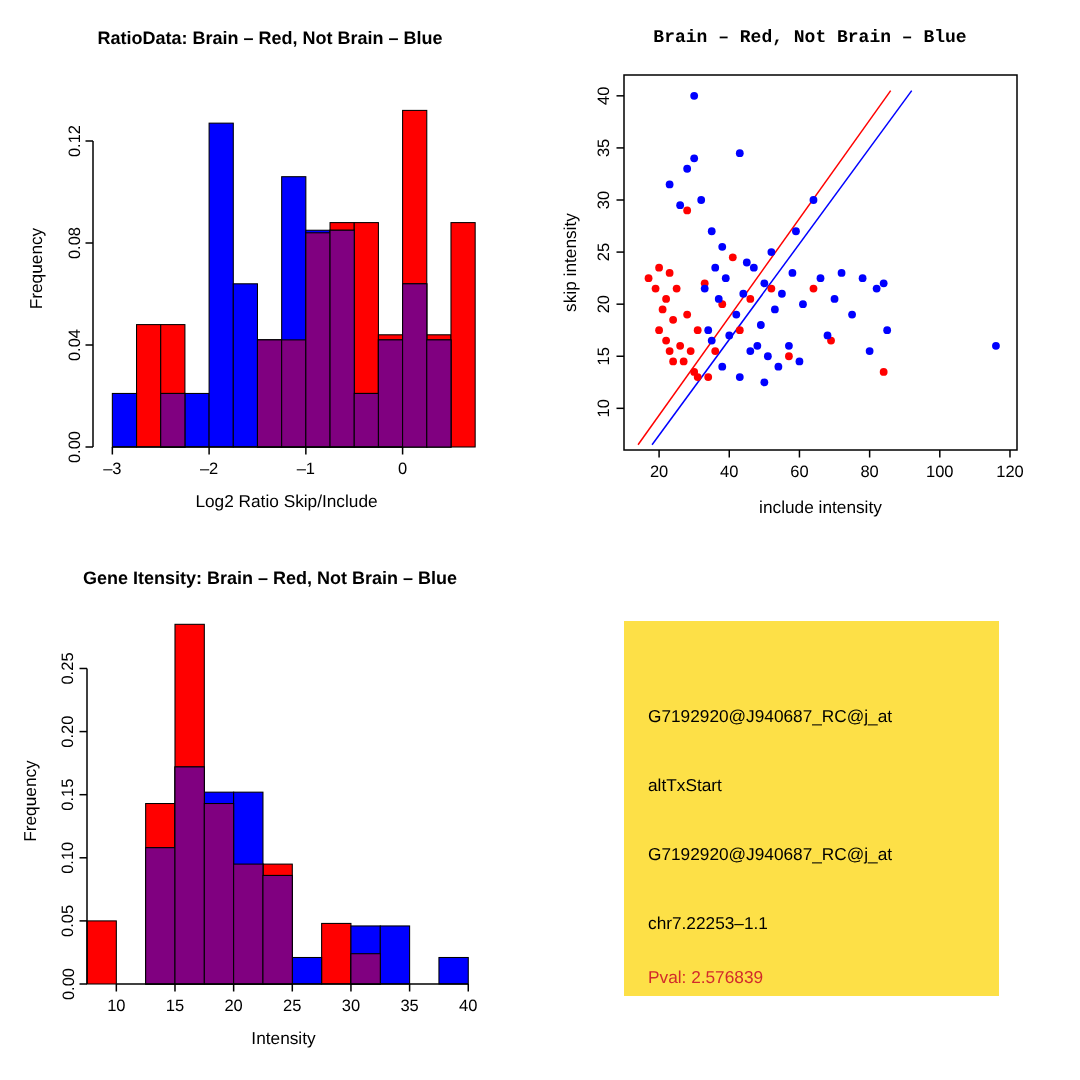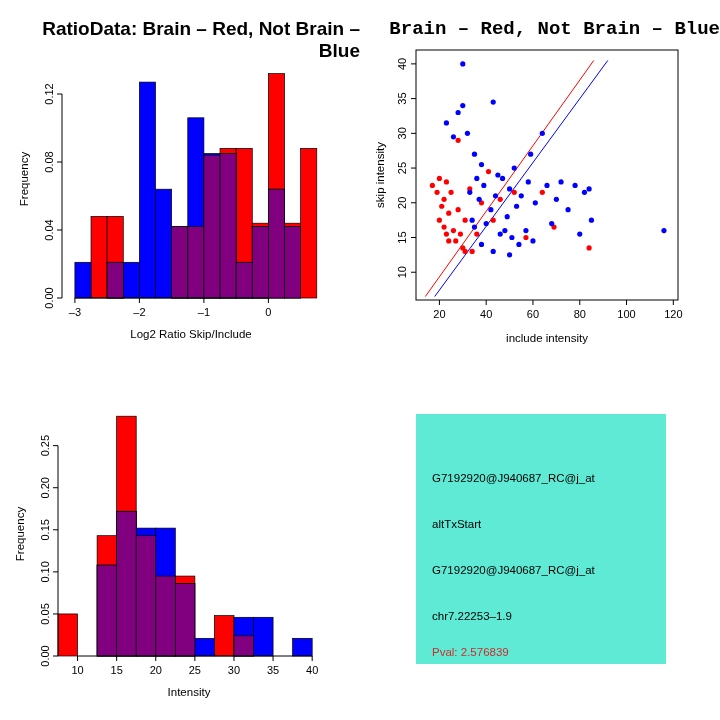--- a/index.html
+++ b/index.html
@@ -6,26 +6,26 @@
   body{
     width:720px;height:720px;
     background:#ffffff;
     font-family:"Liberation Sans", sans-serif;
     color:#000;
     position:relative;
     overflow:hidden;
   }
   .panel{position:absolute;}
   .title{
-    font-size:19px;font-weight:bold;text-align:right;
+    font-size:12px;font-weight:bold;text-align:center;
     letter-spacing:0px;
   }
   svg{display:block;}
   .info-box{
-    background:#5eead4;
+    background:#fde047;
     text-align:center;
   }
   .info-line{
     font-size:11.5px;
     color:#000;
   }
   .info-line.pval{color:#d22b2b;}
 </style>
 </head>
 <body>
@@ -226,20 +226,21 @@
         <clipPath id="clip-scatter">
           <rect x="56" y="50" width="262" height="250"></rect>
         </clipPath>
       </defs>
       <text x="187" y="342" font-family="&quot;Liberation Sans&quot;, sans-serif" font-size="11.5" fill="#000" text-anchor="middle">include intensity</text>
       <text x="24" y="175" font-family="&quot;Liberation Sans&quot;, sans-serif" font-size="11.5" fill="#000" text-anchor="middle" transform="rotate(-90,24,175)">skip intensity</text>
     </svg>
 </div>
 
 <div class="panel" style="left:0;top:360px;width:360px;height:360px;">
+  <div class="title" style="position:absolute;left:0;top:18px;width:360px;">Gene Itensity: Brain – Red, Not Brain – Blue</div>
   <svg id="svg-gene" width="360" height="360">
       <g>
         <g>
           <rect x="58" y="253.9310344827586" width="19.55223880597015" height="42.068965517241395" fill="#ff0000" stroke="#000" stroke-width="0.7"></rect>
           <rect x="97.1044776119403" y="175.68275862068964" width="19.55223880597015" height="120.31724137931036" fill="#ff0000" stroke="#000" stroke-width="0.7"></rect>
           <rect x="116.65671641791045" y="56.20689655172416" width="19.55223880597015" height="239.79310344827584" fill="#ff0000" stroke="#000" stroke-width="0.7"></rect>
           <rect x="136.2089552238806" y="175.68275862068964" width="19.55223880597015" height="120.31724137931036" fill="#ff0000" stroke="#000" stroke-width="0.7"></rect>
           <rect x="155.76119402985074" y="216.06896551724137" width="19.55223880597015" height="79.93103448275863" fill="#ff0000" stroke="#000" stroke-width="0.7"></rect>
           <rect x="175.3134328358209" y="216.06896551724137" width="19.55223880597015" height="79.93103448275863" fill="#ff0000" stroke="#000" stroke-width="0.7"></rect>
           <rect x="214.4179104477612" y="255.61379310344827" width="19.552238805970177" height="40.38620689655173" fill="#ff0000" stroke="#000" stroke-width="0.7"></rect>
@@ -298,16 +299,16 @@
       <text x="189" y="336" font-family="&quot;Liberation Sans&quot;, sans-serif" font-size="11.5" fill="#000" text-anchor="middle">Intensity</text>
       <text x="24" y="174" font-family="&quot;Liberation Sans&quot;, sans-serif" font-size="11.5" fill="#000" text-anchor="middle" transform="rotate(-90,24,174)">Frequency</text>
     </svg>
 </div>
 
 <div class="panel" style="left:360px;top:360px;width:360px;height:360px;">
   <div class="info-box" id="info-box" style="position:absolute;left:56px;top:54px;width:250px;height:250px;">
     <div class="info-line" style="position:absolute;left:16px;top:58px;">G7192920@J940687_RC@j_at</div>
     <div class="info-line" style="position:absolute;left:16px;top:104px;">altTxStart</div>
     <div class="info-line" style="position:absolute;left:16px;top:150px;">G7192920@J940687_RC@j_at</div>
-    <div class="info-line" style="position:absolute;left:16px;top:196px;">chr7.22253–1.9</div>
+    <div class="info-line" style="position:absolute;left:16px;top:196px;">chr7.22253–1.1</div>
     <div class="info-line pval" style="position:absolute;left:16px;top:232px;">Pval: 2.576839</div>
   </div>
 </div>
 
 </body></html>

